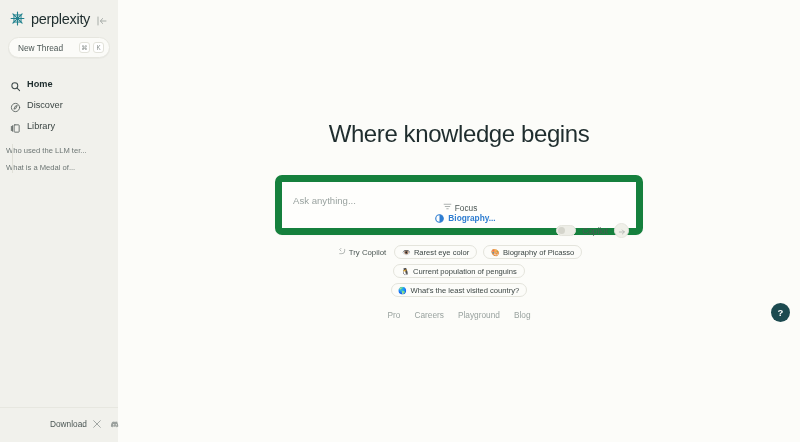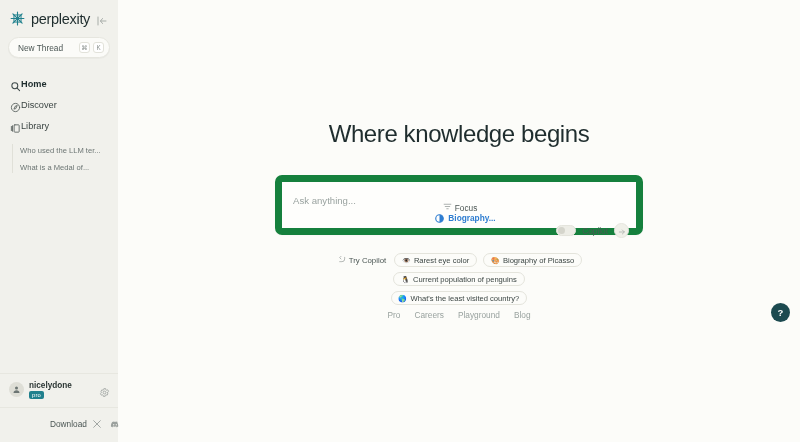--- a/index.html
+++ b/index.html
@@ -44,27 +44,27 @@
   }
   .new-thread .nt-label { font-size: 8.3px; color: #4B5654; }
   .nt-keys { margin-left: auto; display: flex; gap: 3px; }
   .nt-key {
     width: 11px; height: 11px; border: 1px solid #E2E2DA; border-radius: 3px;
     background: #fff; font-size: 6.3px; color: #8A918E;
     display: flex; align-items: center; justify-content: center;
   }
   .nav { margin-top: 15px; }
   .nav-item {
-    display: flex; align-items: center; 
+    display: flex; align-items: center; gap: 6px;
     padding: 5px 0 5px 10px; cursor: pointer;
   }
   .nav-item .nav-ico { width: 11px; height: 11px; flex: 0 0 11px; opacity: .85; }
   .nav-item .nav-label { font-size: 9.2px; color: #3C4644; }
   .nav-item.active .nav-label { color: #1F2D2E; font-weight: 700; }
-  .threads { margin-top: 6px; padding-left: 18px; position: relative; }
+  .threads { margin-top: 6px; padding-left: 4px; position: relative; }
   .threads:before {
     content: ""; position: absolute; left: 12px; top: 2px; bottom: 3px;
     width: 1px; background: #E0E0D8;
   }
   .thread-item {
     font-size: 7.6px; color: #6C7573; padding: 4px 4px 4px 2px;
     white-space: nowrap; overflow: hidden; cursor: pointer;
   }
   .sb-bottom { margin-top: auto; }
   .user-row {
@@ -139,21 +139,21 @@
   }
   .copilot-label { font-size: 8.3px; color: #4B5654; }
   .submit-btn {
     width: 15px; height: 15px; border-radius: 50%;
     background: #F0F0E9; border: 1px solid #E6E6DF;
     display: flex; align-items: center; justify-content: center; cursor: pointer;
   }
   .submit-btn svg { width: 8px; height: 8px; opacity: .45; }
 
   .chips {
-    margin-top: 18px; width: 380px;
+    margin-top: 10px; width: 380px;
     display: flex; flex-wrap: wrap; justify-content: center;
     gap: 5px 6px;
   }
   .try-copilot {
     display: flex; align-items: center; gap: 3px; cursor: pointer;
     padding: 0 2px;
   }
   .try-copilot svg { width: 8px; height: 8px; opacity: .6; }
   .try-copilot span { font-size: 7.8px; color: #4B5654; }
   .chip {
@@ -239,38 +239,20 @@
         <span class="nav-label">Library</span>
       </div>
 
       <div class="threads">
         <div class="thread-item">Who used the LLM ter...</div>
         <div class="thread-item">What is a Medal of...</div>
       </div>
     </nav>
 
     <div class="sb-bottom">
-      <div class="user-row">
-        <span class="avatar">
-          <svg viewBox="0 0 24 24" fill="#6C7573">
-              <circle cx="12" cy="8" r="4"></circle>
-              <path d="M4 21c0-4.4 3.6-7 8-7s8 2.6 8 7z"></path>
-            </svg>
-        </span>
-        <span class="user-meta">
-          <span class="user-name">nicelydone</span>
-          <span class="pro-badge">pro</span>
-        </span>
-        <span class="gear">
-          <svg viewBox="0 0 24 24" fill="none" stroke="#6C7573" stroke-width="1.9">
-            <circle cx="12" cy="12" r="3"></circle>
-            <path d="M19 12a7 7 0 00-.1-1l2-1.5-2-3.4-2.3 1a7 7 0 00-1.7-1l-.3-2.5h-4l-.3 2.5a7 7 0 00-1.7 1l-2.3-1-2 3.4L5.1 11a7 7 0 000 2l-2 1.5 2 3.4 2.3-1a7 7 0 001.7 1l.3 2.5h4l.3-2.5a7 7 0 001.7-1l2.3 1 2-3.4-2-1.5c.06-.33.1-.66.1-1z"></path>
-          </svg>
-        </span>
-      </div>
 
       <div class="download-row">
         <span class="dl-ico">
           <svg viewBox="0 0 24 24" fill="none" stroke="#6C7573" stroke-width="1.9" stroke-linecap="round">
             <rect x="7" y="2.5" width="10" height="19" rx="2"></rect>
               <path d="M10.5 18.5h3"></path>
           </svg>
         </span>
         <span class="dl-label">Download</span>
         <span class="social">

